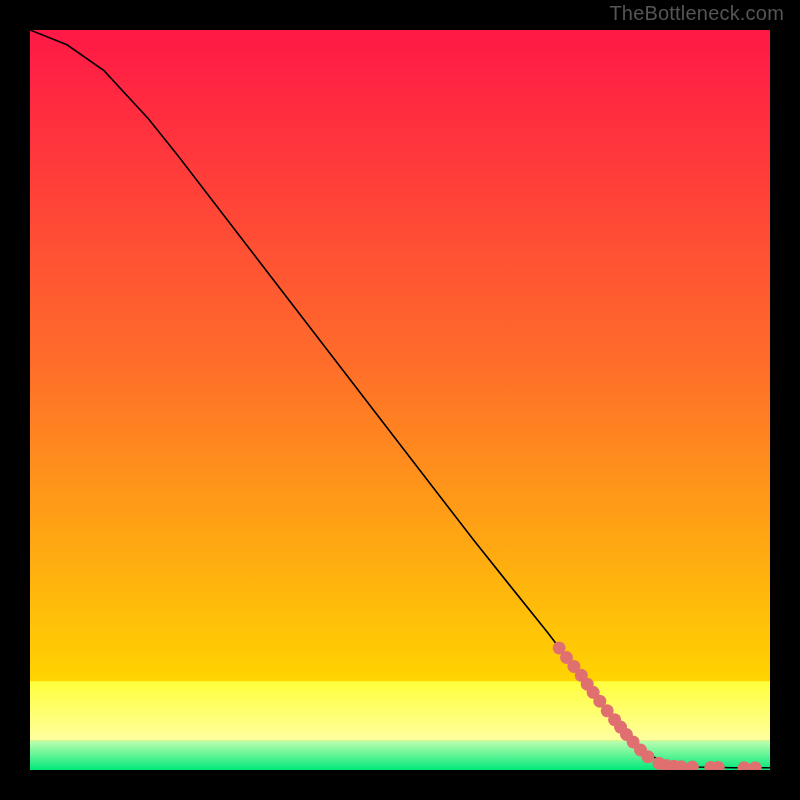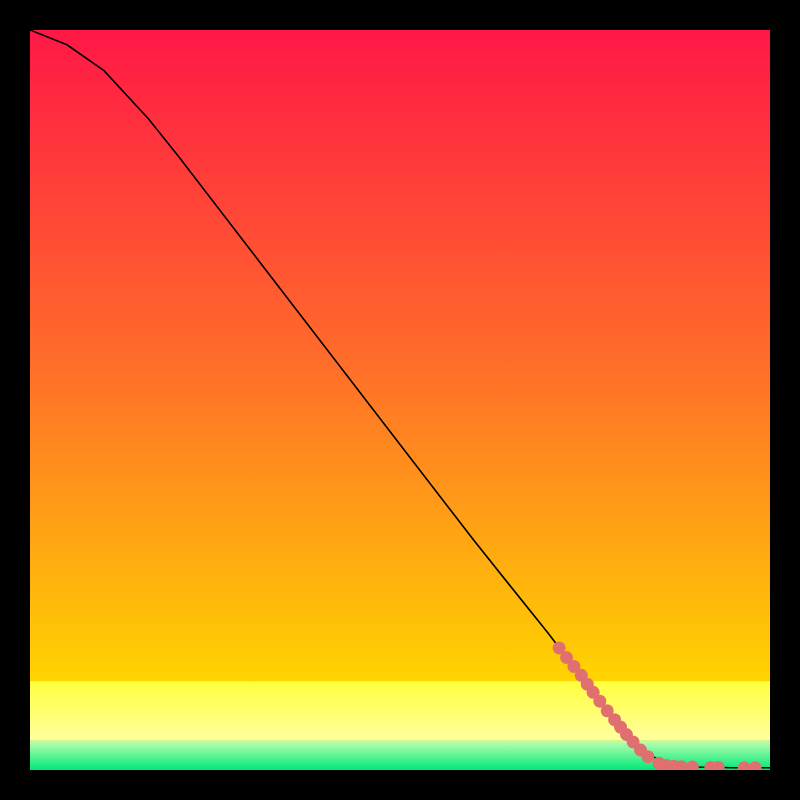--- a/index.html
+++ b/index.html
@@ -31,20 +31,21 @@
     top: 30px;
     width: 740px;
     height: 740px;
   }
   svg { display: block; }
 </style>
 </head>
 <body>
 
 <div class="stage">
+  <div class="watermark">TheBottleneck.com</div>
   <div class="plot">
     <svg id="chart-svg" viewBox="0 0 740 740" width="740" height="740">
       <defs>
         <linearGradient id="bg-grad" x1="0" y1="0" x2="0" y2="1">
             <stop offset="0.0%" stop-color="#ff1846"></stop>
             <stop offset="45.0%" stop-color="#ff6d2a"></stop>
             <stop offset="88.0%" stop-color="#ffd400"></stop>
             <stop offset="100.0%" stop-color="#ffd400"></stop>
           </linearGradient>
       <linearGradient id="band-grad-0" x1="0" y1="0" x2="0" y2="1">

